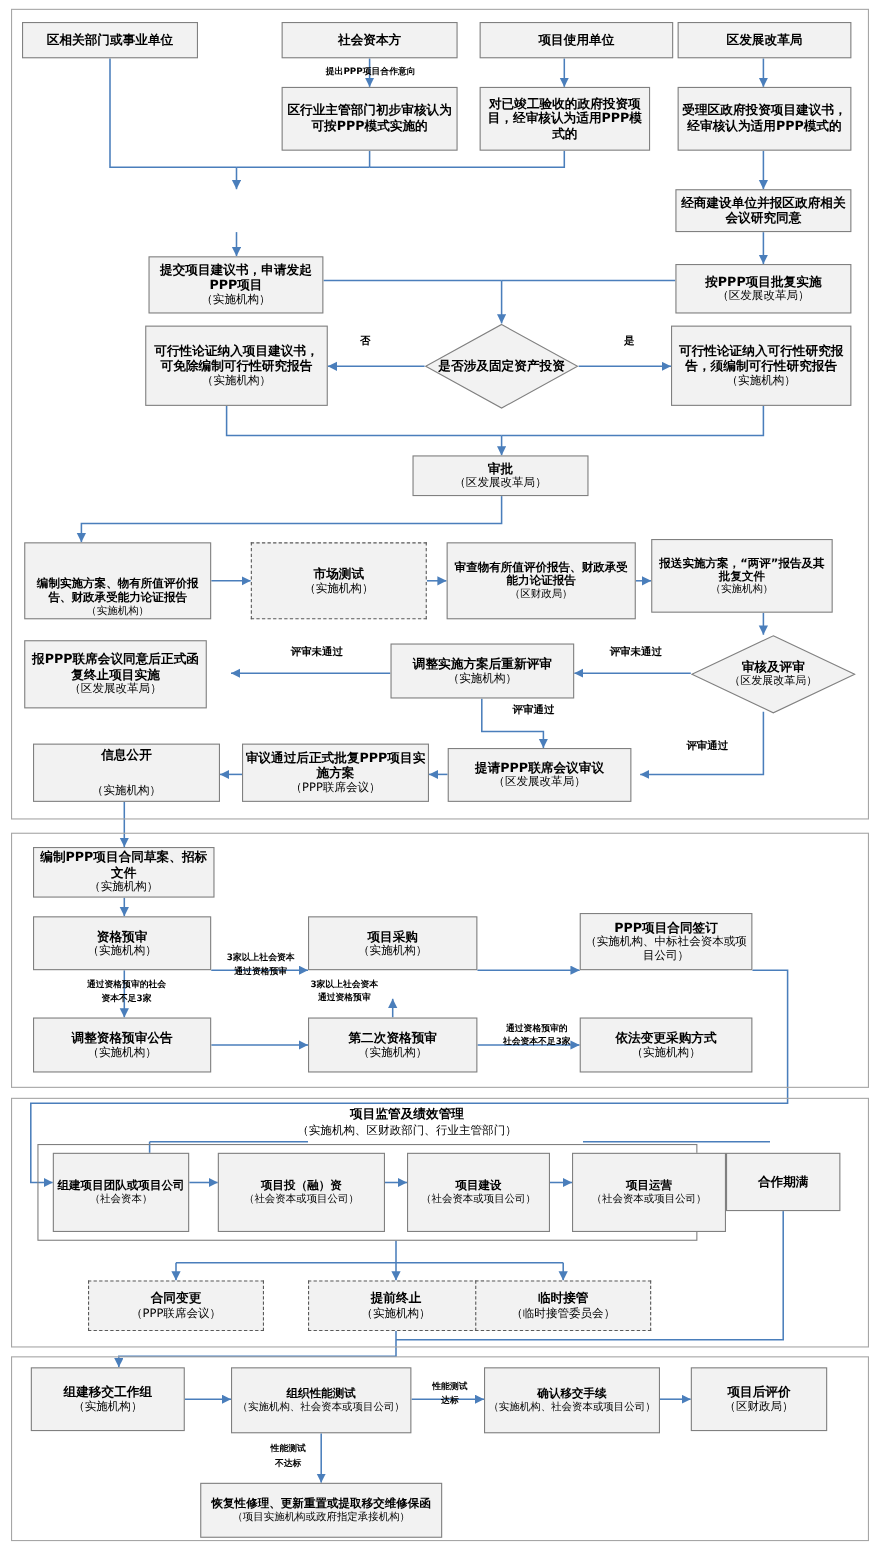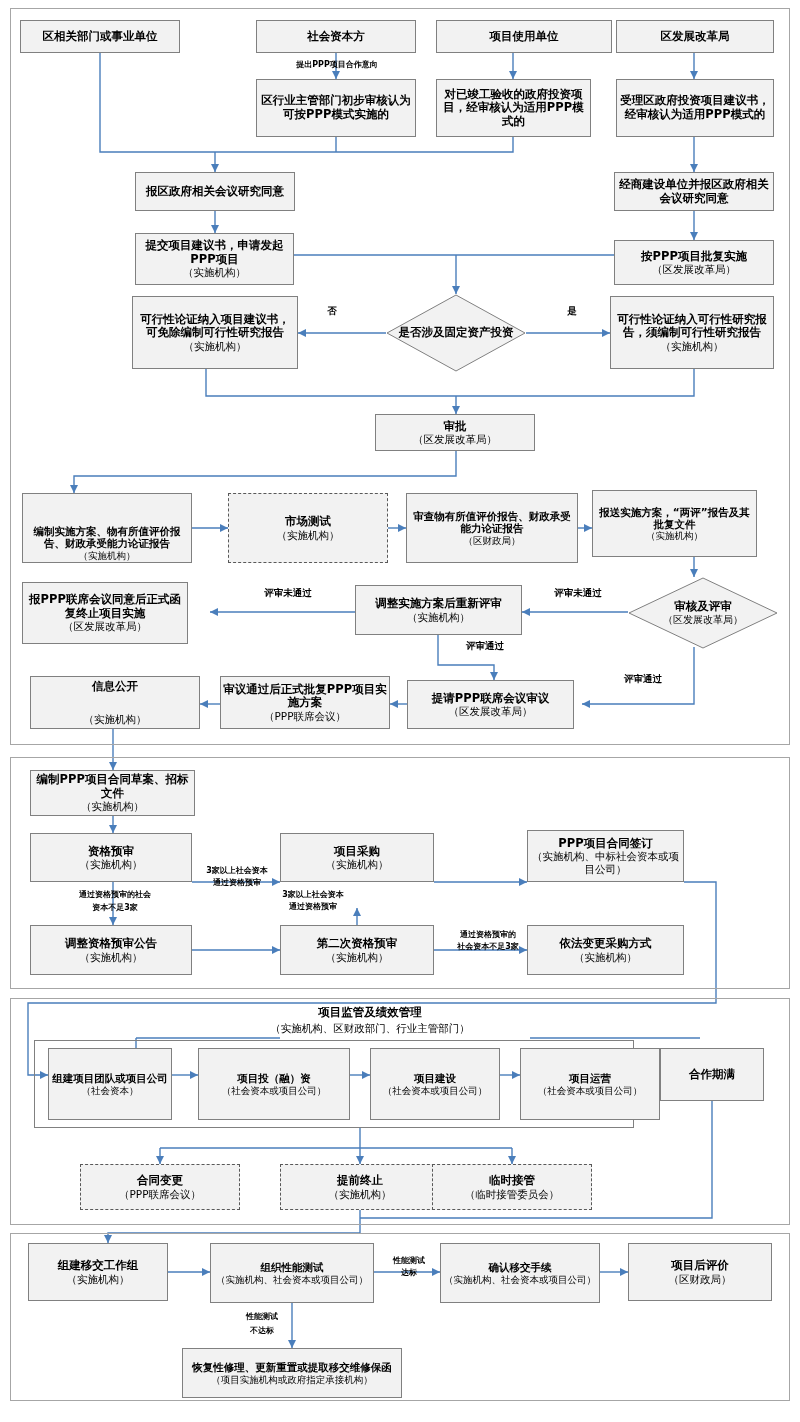--- a/index.html
+++ b/index.html
@@ -204,23 +204,20 @@
   <div class="node" style="left:256px;top:79px;width:160px;height:58px;">
     <span class="t1">区行业主管部门初步审核认为可按PPP模式实施的</span>
   </div>
   <div class="node" style="left:436px;top:79px;width:155px;height:58px;">
     <span class="t1">对已竣工验收的政府投资项目，经审核认为适用PPP模式的</span>
   </div>
   <div class="node" style="left:616px;top:79px;width:158px;height:58px;">
     <span class="t1">受理区政府投资项目建议书，经审核认为适用PPP模式的</span>
   </div>
 
-  <div class="node" style="left:135px;top:172px;width:160px;height:39px;">
-    <span class="t1">报区政府相关会议研究同意</span>
-  </div>
   <div class="node" style="left:614px;top:172px;width:160px;height:39px;">
     <span class="t1">经商建设单位并报区政府相关会议研究同意</span>
   </div>
 
   <div class="node" style="left:135px;top:233px;width:159px;height:52px;">
     <span class="t1">提交项目建议书，申请发起PPP项目</span>
     <span class="t2">（实施机构）</span>
   </div>
   <div class="node" style="left:614px;top:240px;width:160px;height:45px;">
     <span class="t1">按PPP项目批复实施</span>
@@ -381,21 +378,21 @@
     <span class="t2">（实施机构）</span>
   </div>
   <div class="node small" style="left:210px;top:1243px;width:164px;height:60px;">
     <span class="t1">组织性能测试</span>
     <span class="t2">（实施机构、社会资本或项目公司）</span>
   </div>
   <div class="node small" style="left:440px;top:1243px;width:160px;height:60px;">
     <span class="t1">确认移交手续</span>
     <span class="t2">（实施机构、社会资本或项目公司）</span>
   </div>
-  <div class="node" style="left:628px;top:1243px;width:144px;height:58px;">
+  <div class="node" style="left:628px;top:1243px;width:124px;height:58px;">
     <span class="t1">项目后评价</span>
     <span class="t2">（区财政局）</span>
   </div>
   <div class="node small" style="left:182px;top:1348px;width:220px;height:50px;">
     <span class="t1">恢复性修理、更新重置或提取移交维修保函</span>
     <span class="t2">（项目实施机构或政府指定承接机构）</span>
   </div>
 
   <div class="etext tiny" style="left:378px;top:1256px;width:62px;">性能测试</div>
   <div class="etext tiny" style="left:378px;top:1268px;width:62px;">达标</div>

